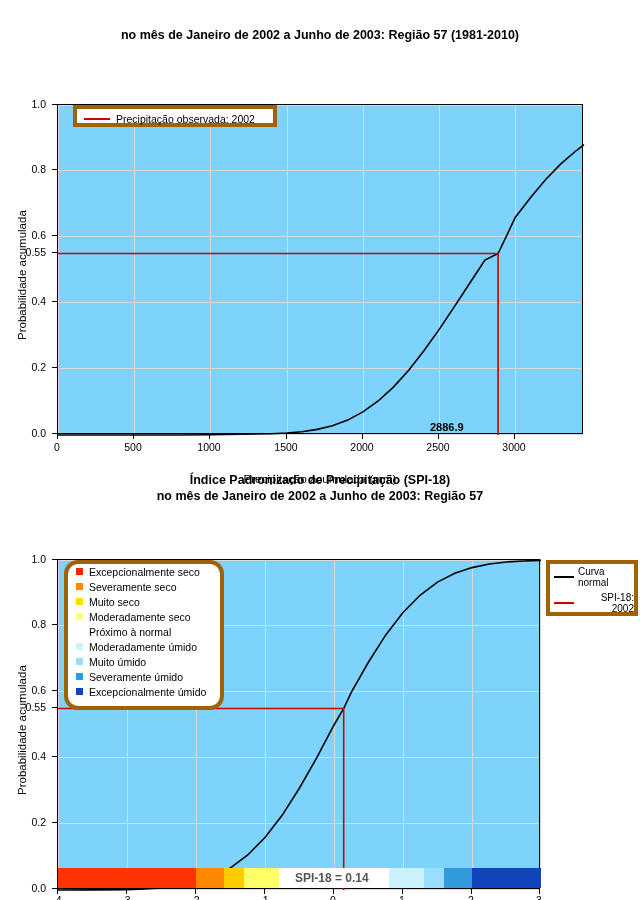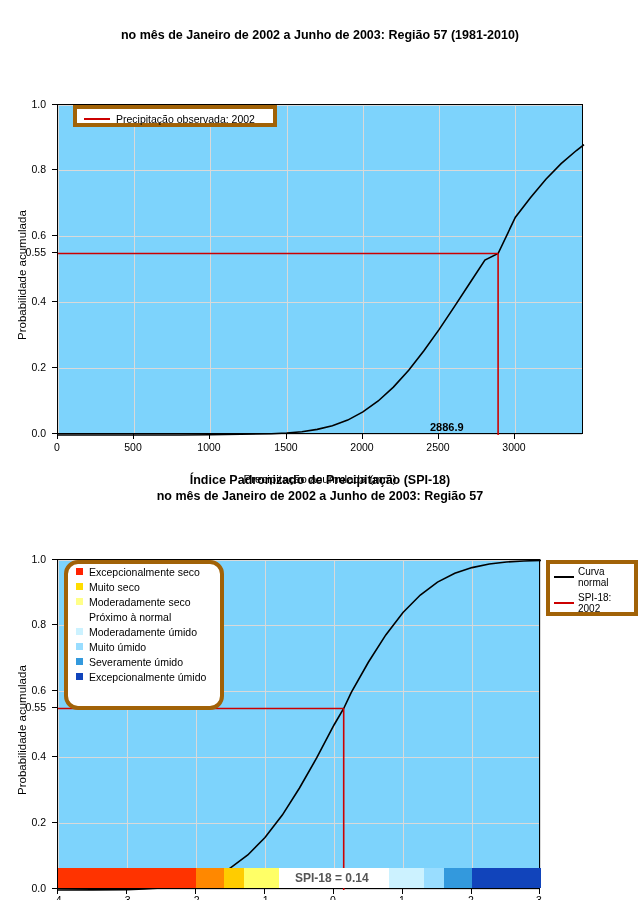--- a/index.html
+++ b/index.html
@@ -304,20 +304,24 @@
     <div class="tick-label-x" style="left:539px; top:390px;">3</div>
 
     <div class="axis-title-y" style="left:16px; top:291px;">Probabilidade acumulada</div>
 
     <div class="legend-box" id="legend-categories" style="left:64px; top:56px; width:160px; height:150px;border-radius:14px;">
         <div class="legend-row">
           <span class="legend-dot" style="background: rgb(255, 34, 0);"></span>
           <span>Excepcionalmente seco</span>
         </div>
         <div class="legend-row">
+          <span class="legend-dot" style="background: rgb(255, 136, 0);"></span>
+          <span>Severamente seco</span>
+        </div>
+        <div class="legend-row">
           <span class="legend-dot" style="background: rgb(255, 221, 0);"></span>
           <span>Muito seco</span>
         </div>
         <div class="legend-row">
           <span class="legend-dot" style="background: rgb(255, 255, 136);"></span>
           <span>Moderadamente seco</span>
         </div>
         <div class="legend-row">
           <span class="legend-dot" style="background: transparent;"></span>
           <span>Próximo à normal</span>
@@ -338,20 +342,20 @@
           <span class="legend-dot" style="background: rgb(17, 68, 187);"></span>
           <span>Excepcionalmente úmido</span>
         </div>
       </div>
 
     <div class="legend-box" id="legend-right" style="left:546px; top:56px; width:92px; height:56px;">
         <div class="legend-row" style="height: 26px;">
           <span class="legend-swatch-line" style="border-top-color: rgb(0, 0, 0); width: 20px; margin: 0px 4px;"></span>
           <span style="font-size: 10px; white-space: normal; line-height: 11px;">Curva normal</span>
         </div>
-        <div class="legend-row" style="height: 26px;">
+        <div class="legend-row" style="height: 26px; text-align: right;">
           <span class="legend-swatch-line" style="border-top-color: rgb(204, 0, 0); width: 20px; margin: 0px 4px;"></span>
           <span style="font-size: 10px; white-space: normal; line-height: 11px;">SPI-18: 2002</span>
         </div>
       </div>
 
   </div>
 </div>
 
 </body></html>

